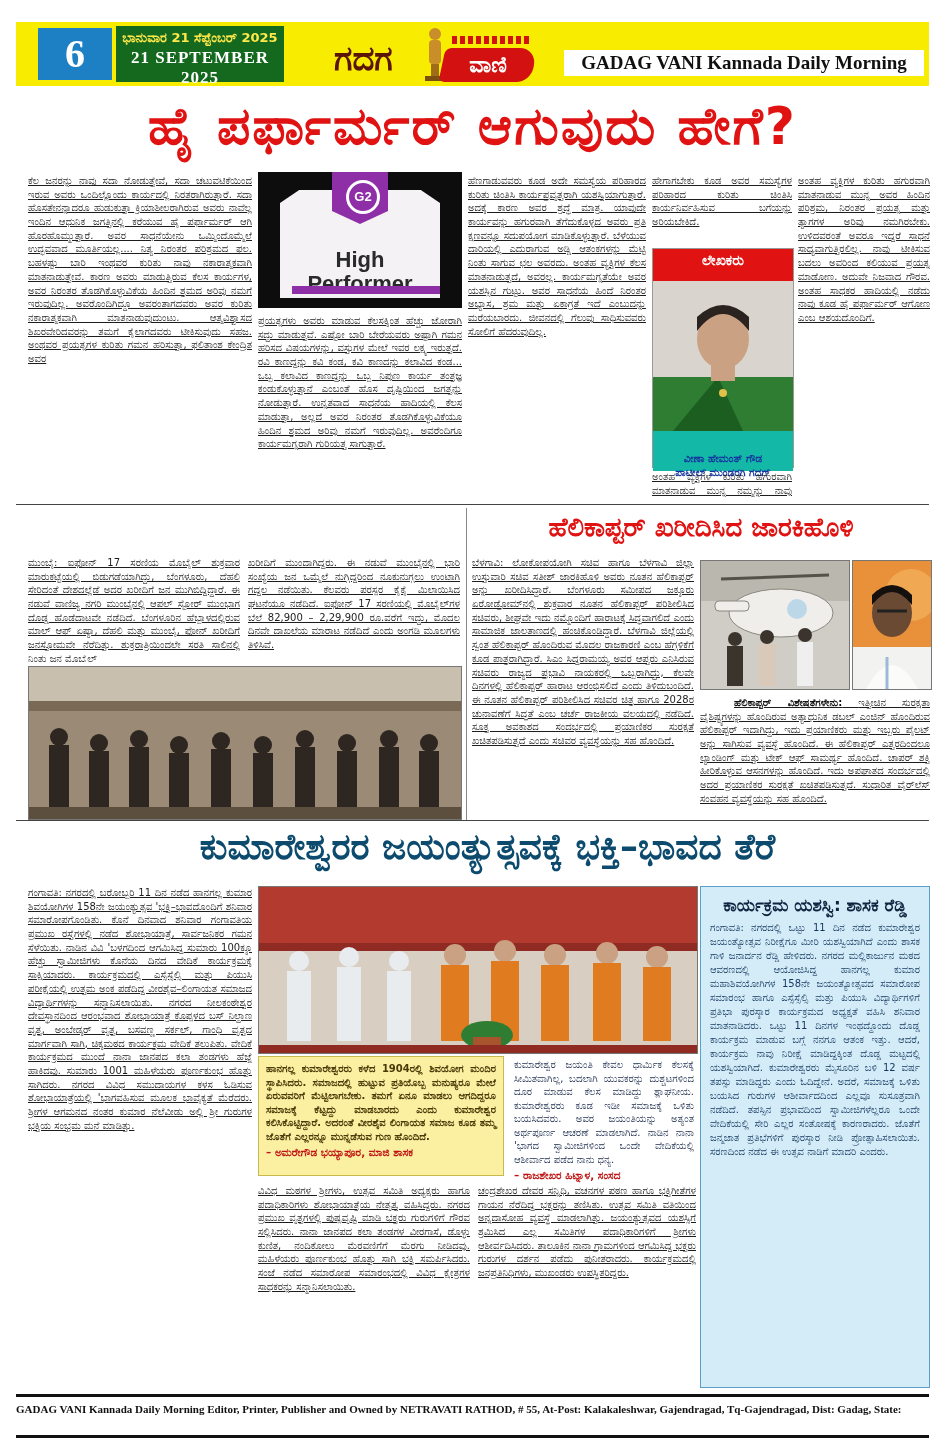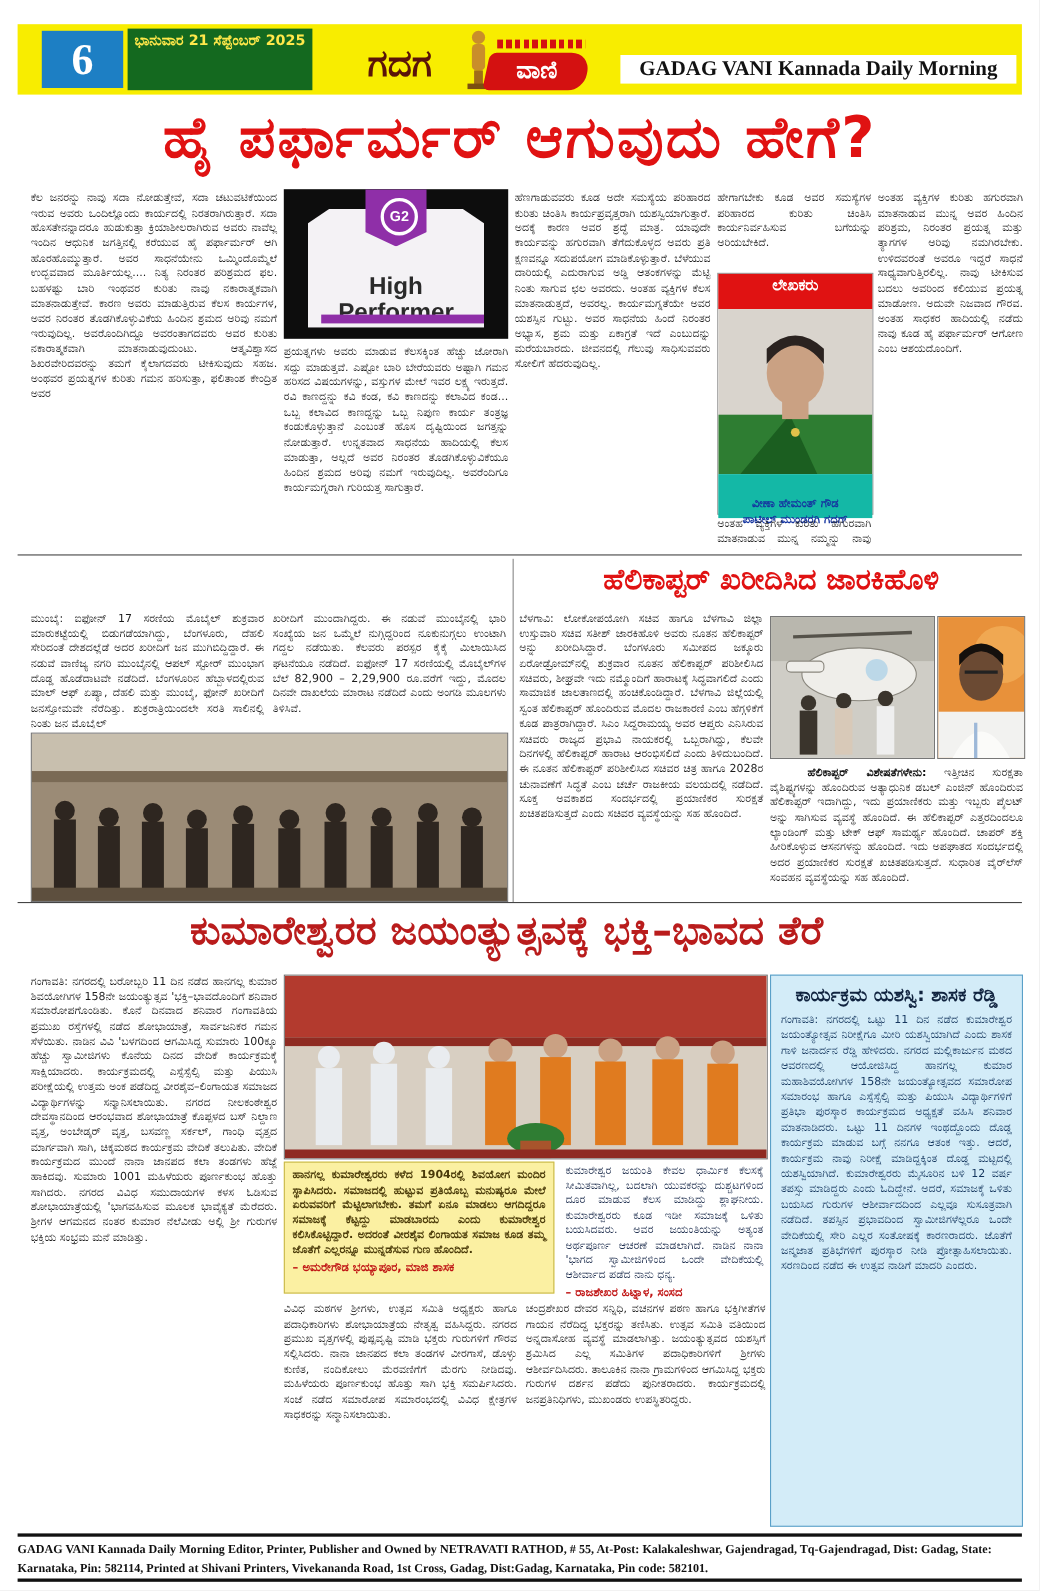--- a/index.html
+++ b/index.html
@@ -24,24 +24,24 @@
                    text-align:center;line-height:34px;}
   .tagline-dots{position:absolute;left:118px;top:12px;width:80px;height:8px;
                 background:repeating-linear-gradient(90deg,#d41111 0 5px,transparent 5px 8px);}
   .engstrip{position:absolute;left:548px;top:28px;width:360px;height:26px;background:#ffffff;
             text-align:center;font-size:19px;font-weight:bold;color:#111;line-height:26px;}
   
   .hl{position:absolute;text-align:center;font-family:"DejaVu Sans",sans-serif;font-weight:bold;}
   .hl-lead{left:16px;top:96px;width:913px;font-size:52px;color:#e01212;letter-spacing:2px;}
   .hl-iphone{left:28px;top:508px;width:434px;font-size:30px;color:#111;}
   .hl-heli{left:472px;top:512px;width:458px;font-size:26px;color:#e01212;}
-  .hl-kumara{left:4px;top:826px;width:913px;font-size:36px;color:#b91c1c;}
+  .hl-kumara{left:31px;top:826px;width:913px;font-size:36px;color:#0c4a6e;}
   
   .bt{position:absolute;font-size:10px;line-height:1.37;text-align:justify;color:#1d1d1d;
-      font-family:"DejaVu Sans",sans-serif;overflow:hidden;}
+      font-family:"DejaVu Sans",sans-serif;overflow:hidden;text-decoration:underline;}
   .rule-h{position:absolute;left:16px;width:913px;height:1px;background:#444;}
   .rule-v{position:absolute;width:1px;background:#888;}
   
   .g2wrap{position:absolute;left:258px;top:172px;width:204px;height:136px;background:#0d0d0d;}
   .g2shield{position:absolute;left:22px;top:18px;width:160px;height:108px;background:#f4f2f5;
             clip-path:polygon(0 12%,12% 0,88% 0,100% 12%,100% 100%,0 100%);}
   .g2ribbon{position:absolute;left:74px;top:0;width:56px;height:52px;background:#8f2fa8;
             clip-path:polygon(0 0,100% 0,100% 75%,50% 100%,0 75%);}
   .g2circle{position:absolute;left:88px;top:8px;width:28px;height:28px;border-radius:50%;
             background:#8f2fa8;border:3px solid #fff;color:#fff;font-weight:bold;font-size:13px;
@@ -86,20 +86,21 @@
 </style>
 </head>
 <body>
 
 <div class="page">
 
   <div class="masthead">
     <div class="pagenum">6</div>
     <div class="datebox">
       <div class="kn-date">ಭಾನುವಾರ 21 ಸೆಪ್ಟೆಂಬರ್ 2025</div>
+      <div class="en-date">21 SEPTEMBER 2025</div>
     </div>
     <div class="logo">
       <span class="l1">ಗದಗ</span>
       <span class="tagline-dots"></span>
       <svg class="statue" viewBox="0 0 26 56">
         <circle cx="13" cy="8" r="6" fill="#c98e2a"></circle>
         <rect x="7" y="14" width="12" height="24" rx="4" fill="#c98e2a"></rect>
         <rect x="9" y="38" width="8" height="14" fill="#a06c18"></rect>
         <rect x="3" y="50" width="20" height="5" fill="#7c4f10"></rect>
       </svg>
@@ -260,16 +261,15 @@
   <div class="bt" style="left:258px;top:1184px;width:212px;height:202px;">ವಿವಿಧ ಮಠಗಳ ಶ್ರೀಗಳು, ಉತ್ಸವ ಸಮಿತಿ ಅಧ್ಯಕ್ಷರು ಹಾಗೂ ಪದಾಧಿಕಾರಿಗಳು ಶೋಭಾಯಾತ್ರೆಯ ನೇತೃತ್ವ ವಹಿಸಿದ್ದರು. ನಗರದ ಪ್ರಮುಖ ವೃತ್ತಗಳಲ್ಲಿ ಪುಷ್ಪವೃಷ್ಟಿ ಮಾಡಿ ಭಕ್ತರು ಗುರುಗಳಿಗೆ ಗೌರವ ಸಲ್ಲಿಸಿದರು. ನಾನಾ ಜಾನಪದ ಕಲಾ ತಂಡಗಳ ವೀರಗಾಸೆ, ಡೊಳ್ಳು ಕುಣಿತ, ನಂದಿಕೋಲು ಮೆರವಣಿಗೆಗೆ ಮೆರಗು ನೀಡಿದವು. ಮಹಿಳೆಯರು ಪೂರ್ಣಕುಂಭ ಹೊತ್ತು ಸಾಗಿ ಭಕ್ತಿ ಸಮರ್ಪಿಸಿದರು. ಸಂಜೆ ನಡೆದ ಸಮಾರೋಪ ಸಮಾರಂಭದಲ್ಲಿ ವಿವಿಧ ಕ್ಷೇತ್ರಗಳ ಸಾಧಕರನ್ನು ಸನ್ಮಾನಿಸಲಾಯಿತು.</div>
   <div class="bt" style="left:478px;top:1184px;width:218px;height:202px;">ಚಂದ್ರಶೇಖರ ದೇವರ ಸನ್ನಿಧಿ, ವಚನಗಳ ಪಠಣ ಹಾಗೂ ಭಕ್ತಿಗೀತೆಗಳ ಗಾಯನ ನೆರೆದಿದ್ದ ಭಕ್ತರನ್ನು ತಣಿಸಿತು. ಉತ್ಸವ ಸಮಿತಿ ವತಿಯಿಂದ ಅನ್ನದಾಸೋಹ ವ್ಯವಸ್ಥೆ ಮಾಡಲಾಗಿತ್ತು. ಜಯಂತ್ಯುತ್ಸವದ ಯಶಸ್ಸಿಗೆ ಶ್ರಮಿಸಿದ ಎಲ್ಲ ಸಮಿತಿಗಳ ಪದಾಧಿಕಾರಿಗಳಿಗೆ ಶ್ರೀಗಳು ಆಶೀರ್ವದಿಸಿದರು. ತಾಲೂಕಿನ ನಾನಾ ಗ್ರಾಮಗಳಿಂದ ಆಗಮಿಸಿದ್ದ ಭಕ್ತರು ಗುರುಗಳ ದರ್ಶನ ಪಡೆದು ಪುನೀತರಾದರು. ಕಾರ್ಯಕ್ರಮದಲ್ಲಿ ಜನಪ್ರತಿನಿಧಿಗಳು, ಮುಖಂಡರು ಉಪಸ್ಥಿತರಿದ್ದರು.</div>
 
   <div class="sidebox">
     <h3>ಕಾರ್ಯಕ್ರಮ ಯಶಸ್ವಿ: ಶಾಸಕ ರೆಡ್ಡಿ</h3>
     <div class="bt2">ಗಂಗಾವತಿ: ನಗರದಲ್ಲಿ ಒಟ್ಟು 11 ದಿನ ನಡೆದ ಕುಮಾರೇಶ್ವರ ಜಯಂತ್ಯೋತ್ಸವ ನಿರೀಕ್ಷೆಗೂ ಮೀರಿ ಯಶಸ್ವಿಯಾಗಿದೆ ಎಂದು ಶಾಸಕ ಗಾಳಿ ಜನಾರ್ದನ ರೆಡ್ಡಿ ಹೇಳಿದರು. ನಗರದ ಮಲ್ಲಿಕಾರ್ಜುನ ಮಠದ ಆವರಣದಲ್ಲಿ ಆಯೋಜಿಸಿದ್ದ ಹಾನಗಲ್ಲ ಕುಮಾರ ಮಹಾಶಿವಯೋಗಿಗಳ 158ನೇ ಜಯಂತ್ಯೋತ್ಸವದ ಸಮಾರೋಪ ಸಮಾರಂಭ ಹಾಗೂ ಎಸ್ಸೆಸ್ಸೆಲ್ಸಿ ಮತ್ತು ಪಿಯುಸಿ ವಿದ್ಯಾರ್ಥಿಗಳಿಗೆ ಪ್ರತಿಭಾ ಪುರಸ್ಕಾರ ಕಾರ್ಯಕ್ರಮದ ಅಧ್ಯಕ್ಷತೆ ವಹಿಸಿ ಶನಿವಾರ ಮಾತನಾಡಿದರು. ಒಟ್ಟು 11 ದಿನಗಳ ಇಂಥದ್ದೊಂದು ದೊಡ್ಡ ಕಾರ್ಯಕ್ರಮ ಮಾಡುವ ಬಗ್ಗೆ ನನಗೂ ಆತಂಕ ಇತ್ತು. ಆದರೆ, ಕಾರ್ಯಕ್ರಮ ನಾವು ನಿರೀಕ್ಷೆ ಮಾಡಿದ್ದಕ್ಕಿಂತ ದೊಡ್ಡ ಮಟ್ಟದಲ್ಲಿ ಯಶಸ್ವಿಯಾಗಿದೆ. ಕುಮಾರೇಶ್ವರರು ಮೈಸೂರಿನ ಬಳಿ 12 ವರ್ಷ ತಪಸ್ಸು ಮಾಡಿದ್ದರು ಎಂದು ಓದಿದ್ದೇನೆ. ಅದರೆ, ಸಮಾಜಕ್ಕೆ ಒಳಿತು ಬಯಸಿದ ಗುರುಗಳ ಆಶೀರ್ವಾದದಿಂದ ಎಲ್ಲವೂ ಸುಸೂತ್ರವಾಗಿ ನಡೆದಿದೆ. ತಪಸ್ಸಿನ ಪ್ರಭಾವದಿಂದ ಸ್ವಾಮೀಜಿಗಳೆಲ್ಲರೂ ಒಂದೇ ವೇದಿಕೆಯಲ್ಲಿ ಸೇರಿ ಎಲ್ಲರ ಸಂತೋಷಕ್ಕೆ ಕಾರಣರಾದರು. ಜೊತೆಗೆ ಜನ್ಮಜಾತ ಪ್ರತಿಭೆಗಳಿಗೆ ಪುರಸ್ಕಾರ ನೀಡಿ ಪ್ರೋತ್ಸಾಹಿಸಲಾಯಿತು. ಸರಣದಿಂದ ನಡೆದ ಈ ಉತ್ಸವ ನಾಡಿಗೆ ಮಾದರಿ ಎಂದರು.</div>
   </div>
 
   <div class="footer">
     <div>GADAG VANI Kannada Daily Morning Editor, Printer, Publisher and Owned by NETRAVATI RATHOD, # 55, At-Post: Kalakaleshwar, Gajendragad, Tq-Gajendragad, Dist: Gadag, State:</div>
-    <div>Karnataka, Pin: 582114, Printed at Shivani Printers, Vivekananda Road, 1st Cross, Gadag, Dist:Gadag, Karnataka, Pin code: 582101.</div>
   </div>
 
 </div>
 
 </body></html>

